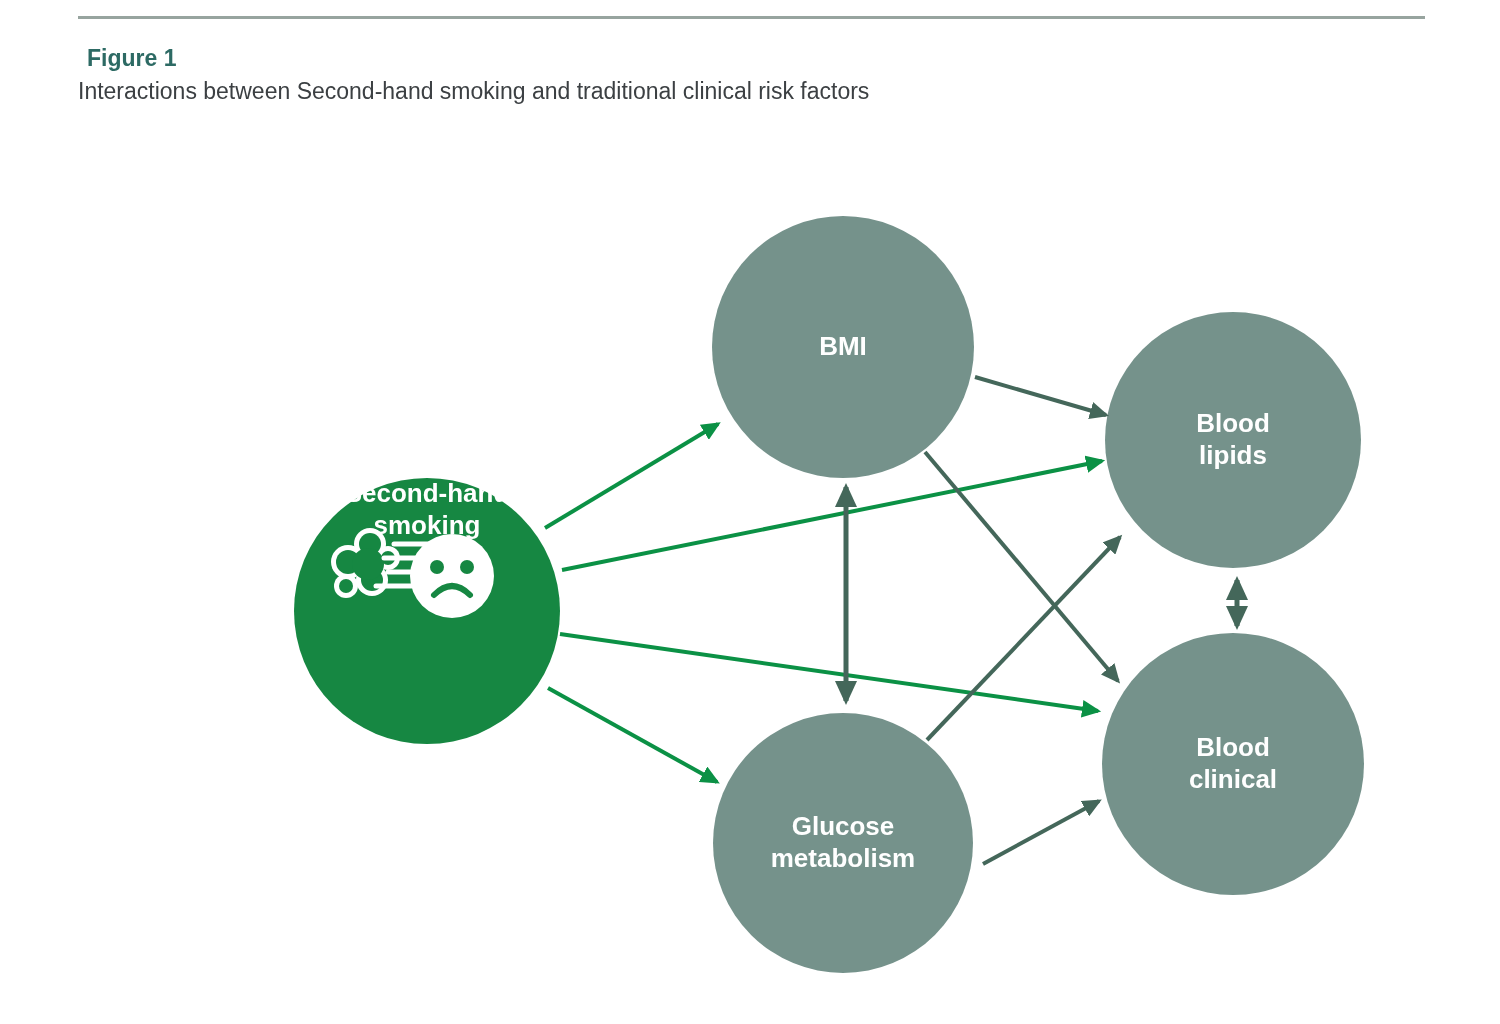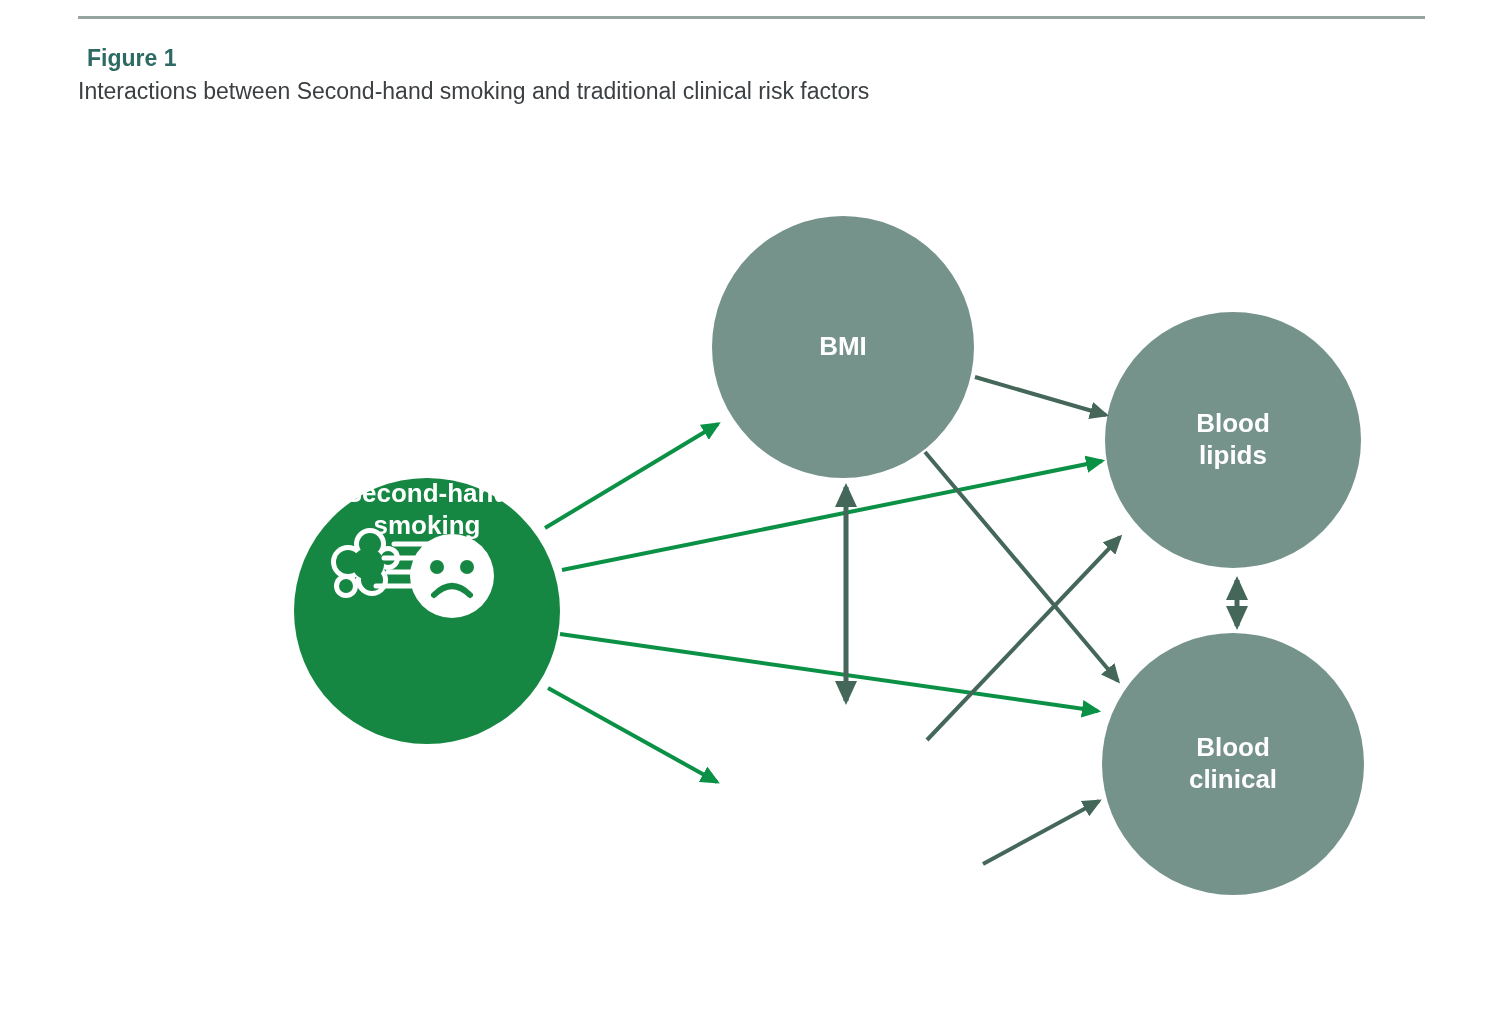--- a/index.html
+++ b/index.html
@@ -121,20 +121,24 @@
   <div class="node node-lipids">
     <span>Blood</span>
     <span>lipids</span>
   </div>
 
   <div class="node node-pressure">
     <span>Blood</span>
     <span>clinical</span>
   </div>
 
+  <div class="node node-glucose">
+    <span>Glucose</span>
+    <span>metabolism</span>
+  </div>
 
   <svg id="edge-layer" viewBox="0 0 1500 1024">
     <defs>
       <marker id="head-green" markerWidth="5" markerHeight="4.4" refX="4" refY="2.2" orient="auto" markerUnits="strokeWidth">
         <path d="M0,0 L4.8,2.2 L0,4.4 Z" fill="#0b9145"></path>
       </marker>
       <marker id="head-dark" markerWidth="5" markerHeight="4.4" refX="4" refY="2.2" orient="auto" markerUnits="strokeWidth">
         <path d="M0,0 L4.8,2.2 L0,4.4 Z" fill="#44675a"></path>
       </marker>
       <marker id="head-dark-rev" markerWidth="5" markerHeight="4.4" refX="0.8" refY="2.2" orient="auto" markerUnits="strokeWidth">

